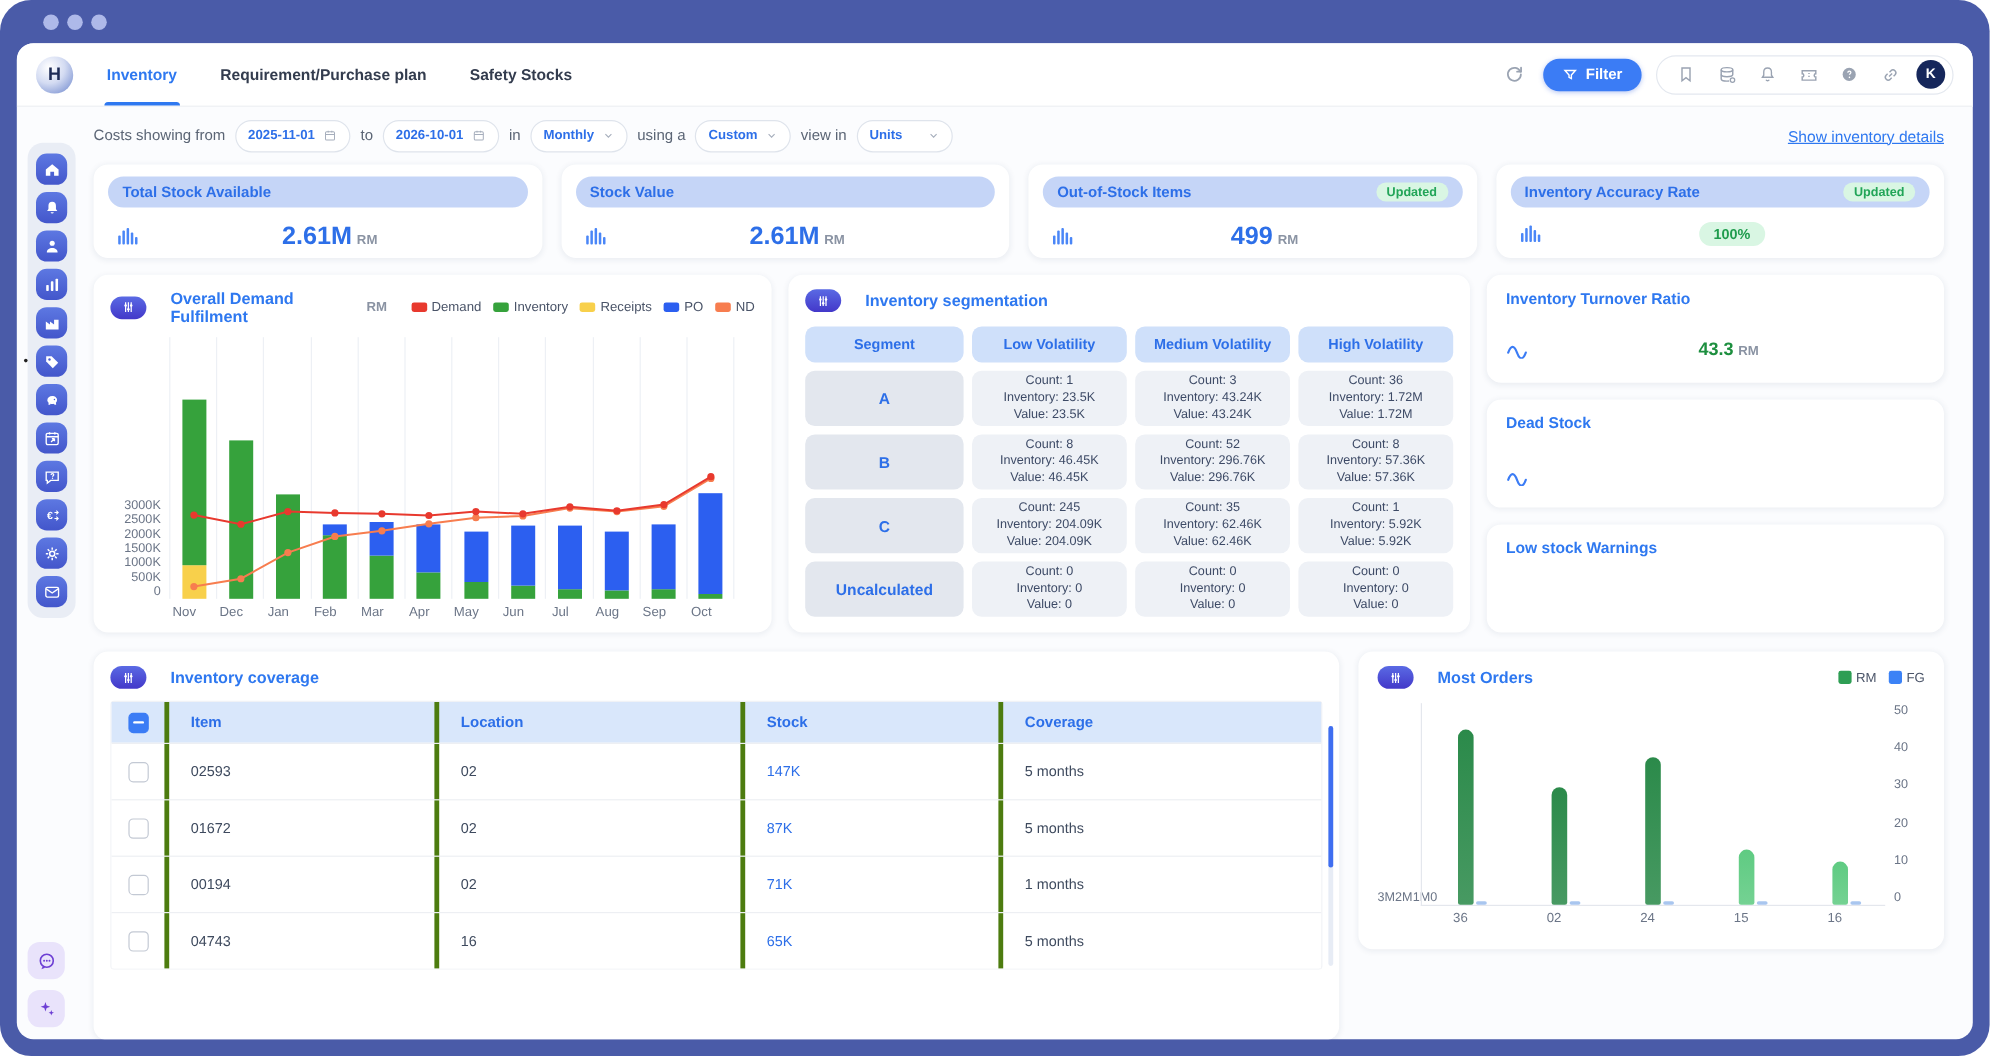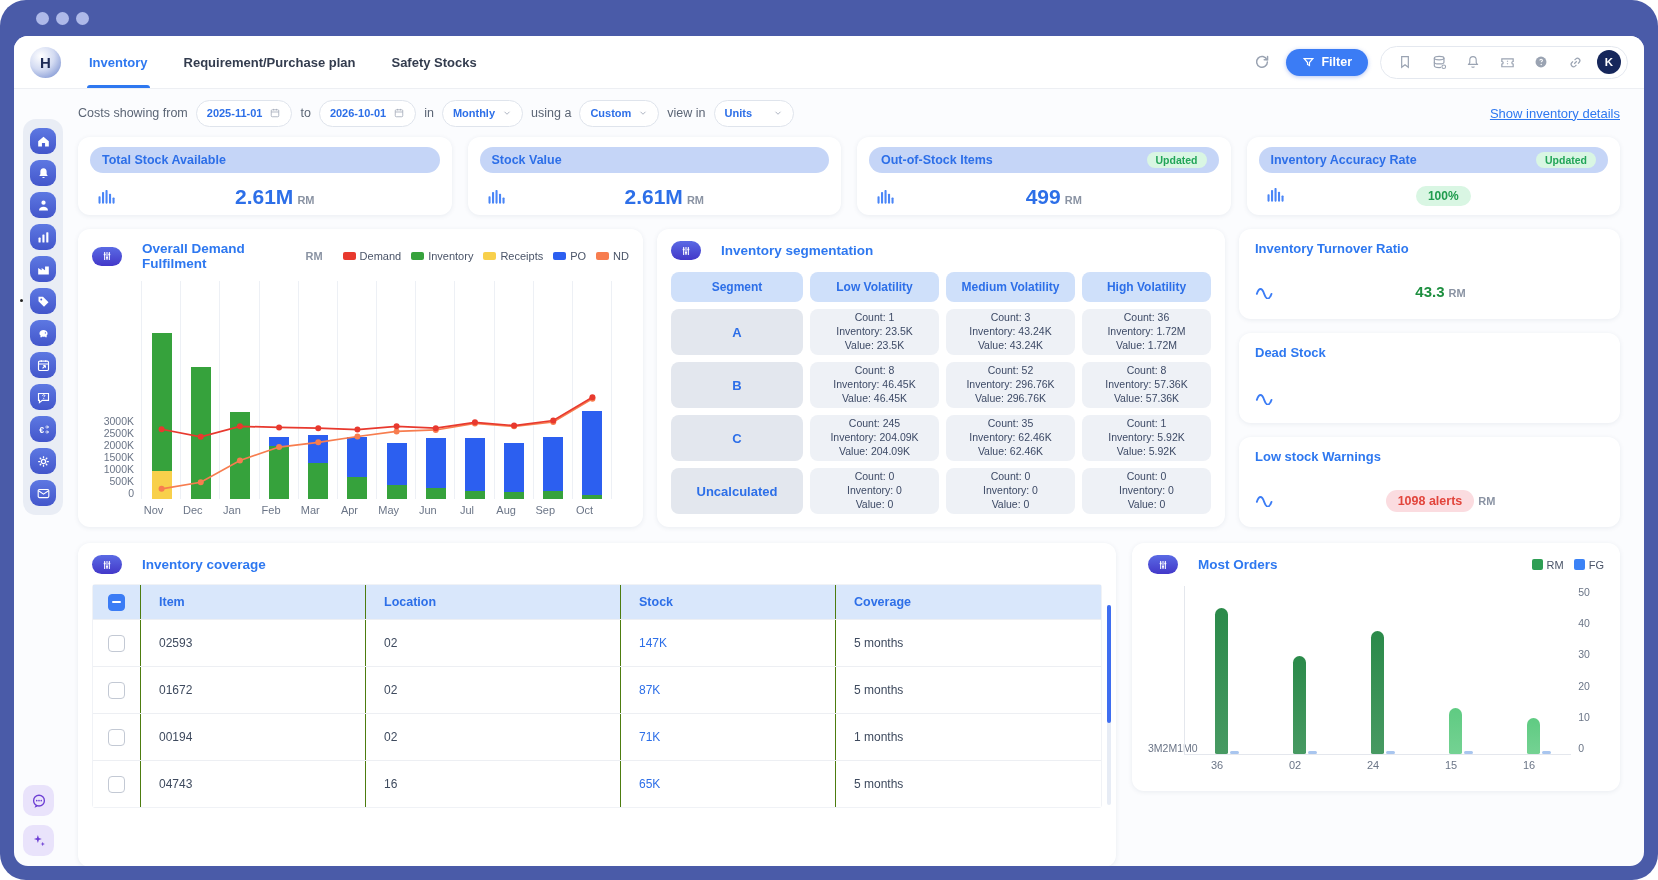--- a/index.html
+++ b/index.html
@@ -75,21 +75,21 @@
   .srow{display:flex;align-items:center;padding-bottom:6px;}
   .sval{flex:1;text-align:center;}
   .sval b{color:#1d8f3f;font-size:15px;}
   .alert-pill{background:#fbdce0;color:#e2453c;font-weight:bold;font-size:12.5px;border-radius:13px;padding:4px 12px;}
   
   .botrow{margin-top:16px;display:grid;grid-template-columns:1fr 488px;gap:16px;align-items:start;flex:none;}
   .cov-card{padding:12px 14px;height:300px;position:relative;overflow:hidden;}
   .tbl{margin-top:10px;border:1px solid #f0f2f6;border-radius:3px;}
   .thead{display:grid;grid-template-columns:48px 225px 255px 215px 1fr;background:#d9e7fb;height:34px;align-items:center;color:#2d6fe8;font-weight:bold;font-size:12.5px;}
   .trow{display:grid;grid-template-columns:48px 225px 255px 215px 1fr;height:46px;align-items:center;border-top:1px solid #edeff3;background:#fff;font-size:12px;color:#3e4a5e;}
-  .tcell{padding-left:18px;height:100%;display:flex;align-items:center;border-right:1px solid #4d7c0f;}
+  .tcell{padding-left:18px;height:100%;display:flex;align-items:center;border-right:4px solid #4d7c0f;}
   .tcell:last-child{border-right:none;}
   .ckcell{justify-content:center;padding-left:0;}
   .stock-link{color:#2d6fe8;cursor:pointer;}
   .ckbox{width:15px;height:15px;border:1.5px solid #c3c9d4;border-radius:4px;background:#fff;cursor:pointer;}
   .ckbox.ind{background:#3b7cf5;border-color:#3b7cf5;position:relative;}
   .ckbox.ind::after{content:'';position:absolute;left:3px;right:3px;top:6px;height:2px;background:#fff;border-radius:1px;}
   .vscroll{position:absolute;right:5px;top:62px;width:4px;height:200px;background:#e7ecf5;border-radius:2px;}
   .vthumb{position:absolute;right:5px;top:62px;width:4px;height:118px;background:#3f6ef0;border-radius:2px;cursor:pointer;}
   
   .ord-card{padding:12px 16px;height:224px;}
@@ -614,26 +614,20 @@
             <div class="card scard">
               <div class="stitle">Dead Stock</div>
               <div class="srow">
                 <svg width="22" height="14" viewBox="0 0 24 14">
                     <path d="M2 9c2.5-7 5.5-7 8 0s5.5 7 8 0" fill="none" stroke="#3b7cf5" stroke-width="2" stroke-linecap="round"></path>
                   </svg>
               </div>
             </div>
             <div class="card scard">
               <div class="stitle">Low stock Warnings</div>
-              <div class="srow">
-                <svg width="22" height="14" viewBox="0 0 24 14">
-                    <path d="M2 9c2.5-7 5.5-7 8 0s5.5 7 8 0" fill="none" stroke="#3b7cf5" stroke-width="2" stroke-linecap="round"></path>
-                  </svg>
-                <div class="sval"><span class="alert-pill">1098 alerts</span><span class="unit">RM</span></div>
-              </div>
             </div>
           </div>
         </div>
 
         <div class="botrow">
 
           <div class="card cov-card">
             <div class="chead">
               <div class="hicon">
                   <svg width="14" height="14" viewBox="0 0 24 24">

